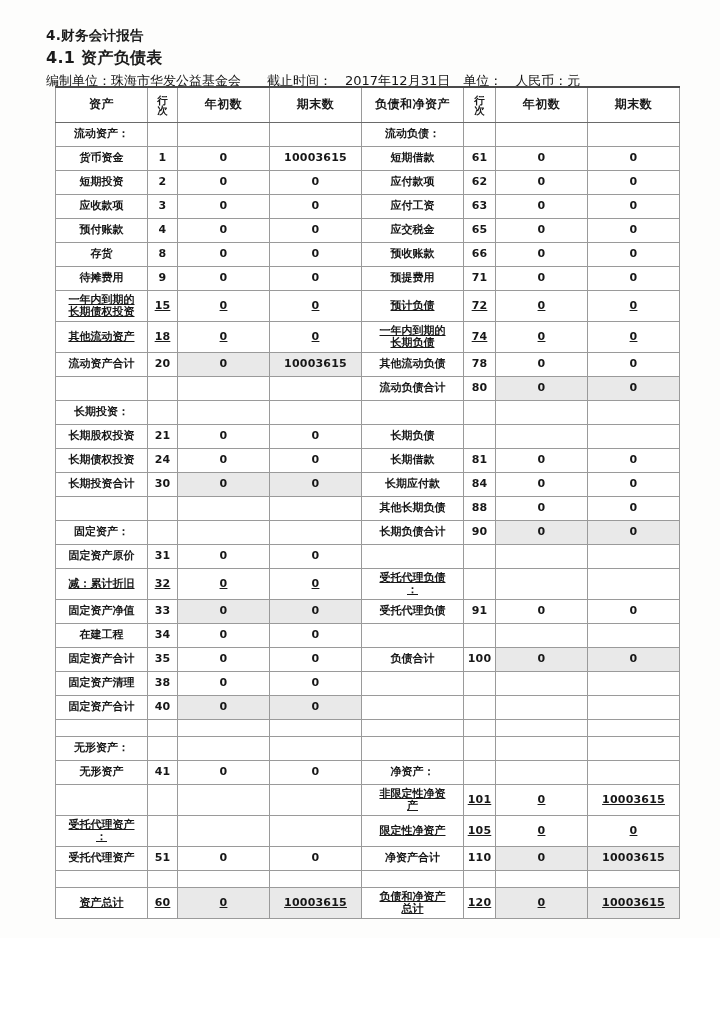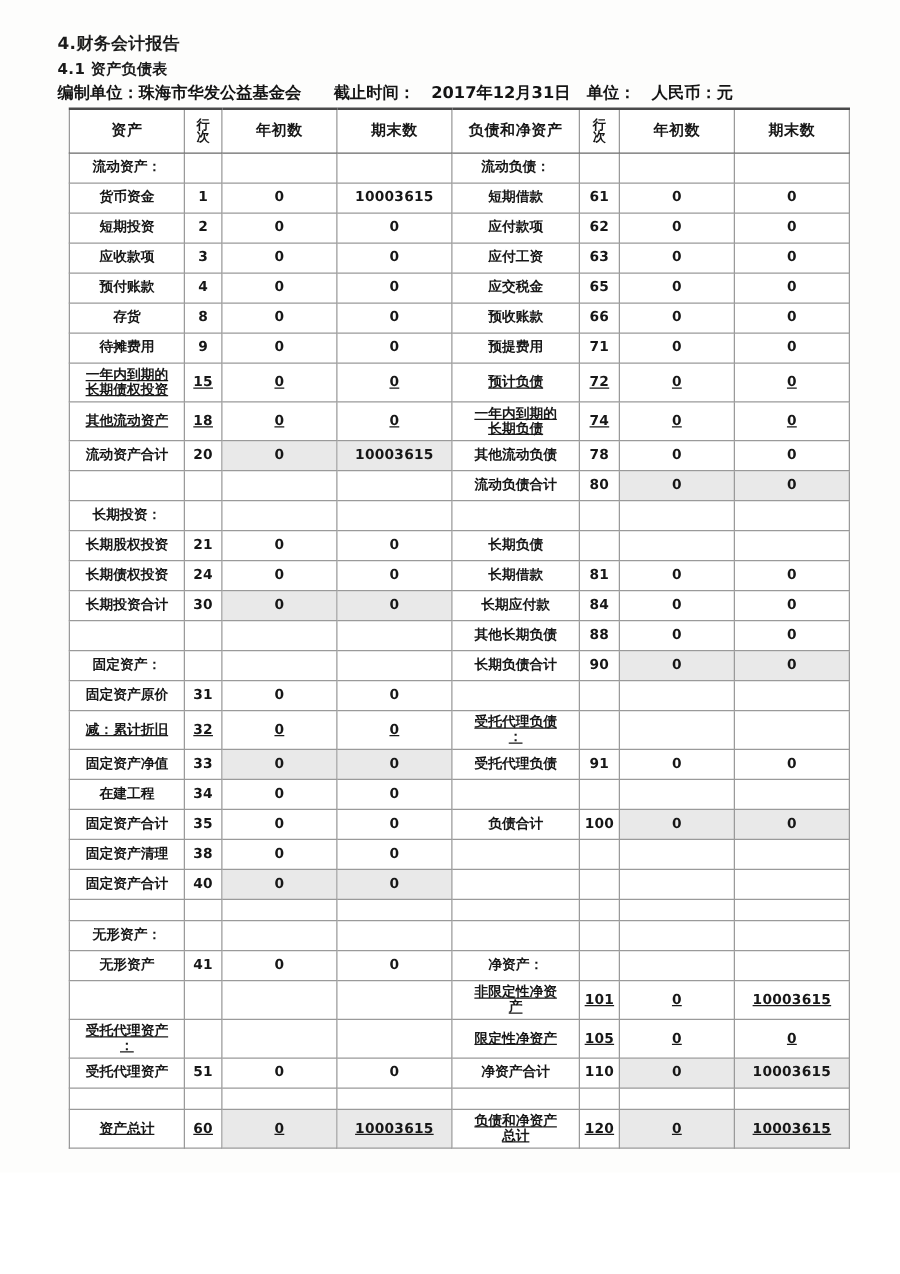--- a/index.html
+++ b/index.html
@@ -29,29 +29,29 @@
     width: 640px;
   }
   .h-line1 {
     font-size: 13.5px;
     font-weight: bold;
     letter-spacing: 0.3px;
     color: #1b1b1b;
     line-height: 1.45;
   }
   .h-line2 {
-    font-size: 12px;
+    font-size: 16px;
     font-weight: bold;
     letter-spacing: 0.3px;
     color: #1b1b1b;
     line-height: 1.5;
   }
   .h-line3 {
     font-size: 13px;
-    font-weight: bold;
+    font-weight: normal;
     color: #141414;
     line-height: 1.6;
     white-space: nowrap;
     margin-top: 1px;
   }
   .h-line3 .seg { display: inline-block; }
   .sp-lg { display: inline-block; width: 26px; }
   .sp-md { display: inline-block; width: 13px; }
 
   table.bs {

